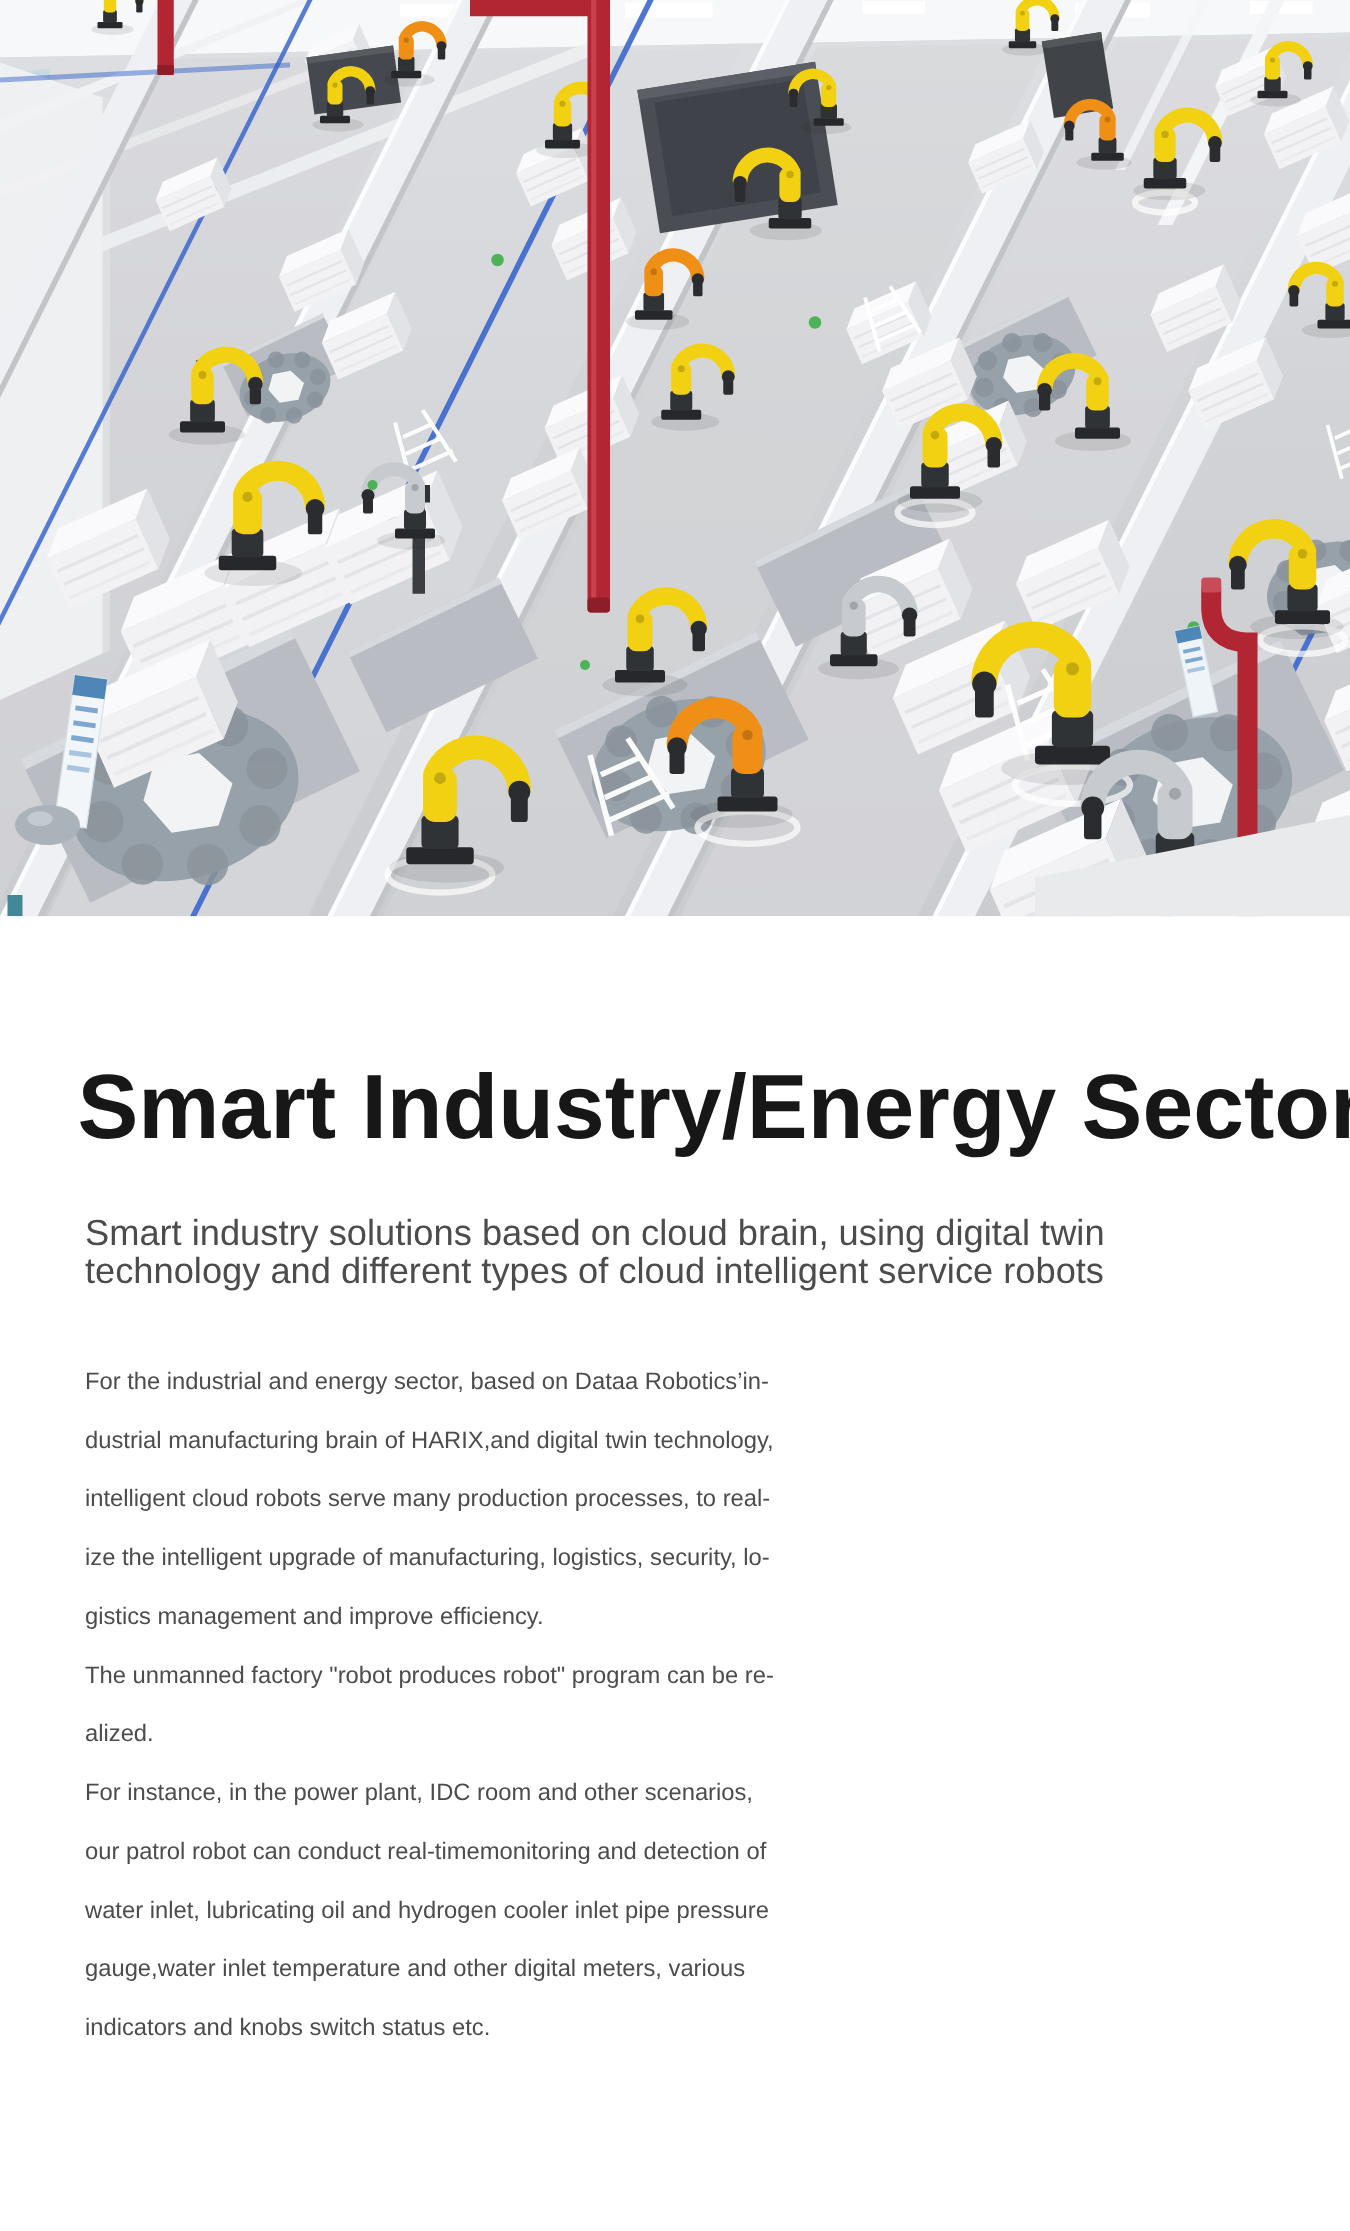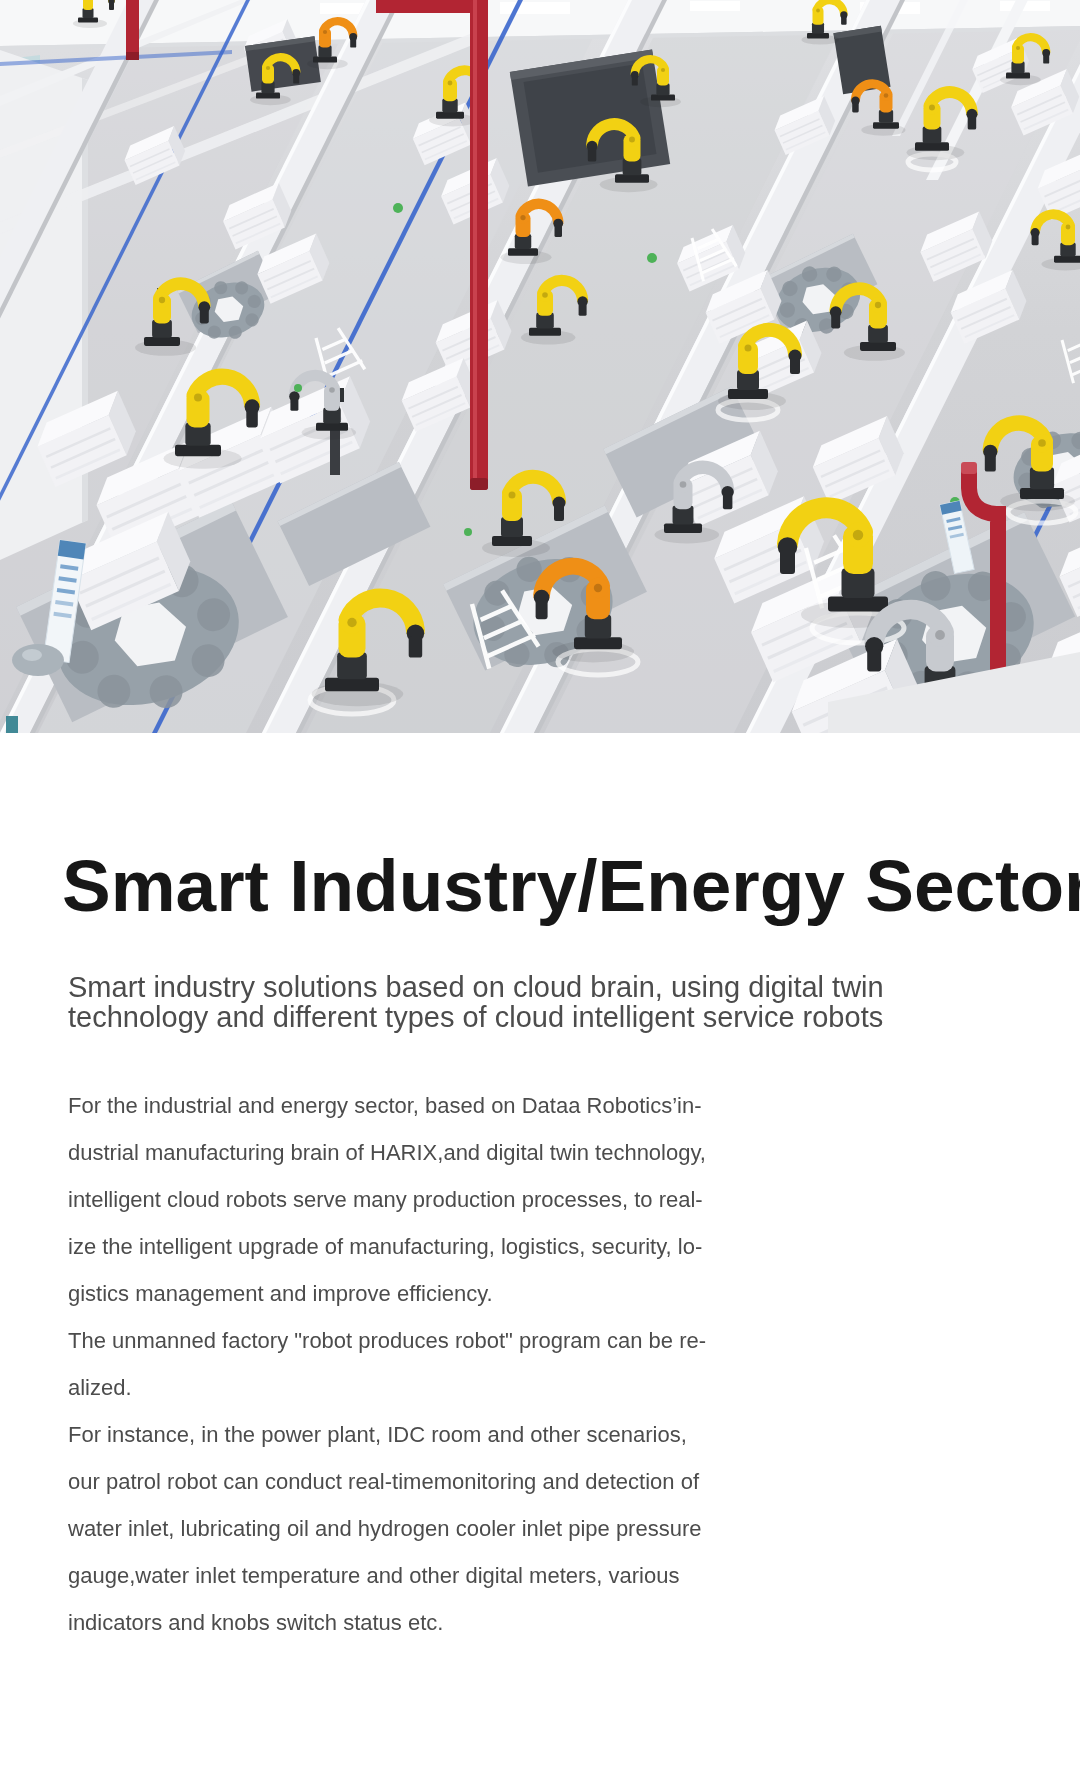--- a/index.html
+++ b/index.html
@@ -25,21 +25,21 @@
     font-size:73px;font-weight:700;line-height:1;color:var(--title-color);
     white-space:pre;letter-spacing:0;
   }
   .intro-paragraph{
     position:absolute;top:972px;left:68px;width:1012px;margin:0;
     font-size:29px;line-height:30px;color:var(--body-color);
     white-space:pre;
   }
   .body-paragraph{
     position:absolute;top:1082px;left:68px;width:1012px;margin:0;
-    font-size:22px;line-height:47px;color:var(--body-color);
+    font-size:19px;line-height:47px;color:var(--body-color);
     white-space:pre;
   }
   .bot-y{color:var(--robot-yellow);}
   .bot-o{color:var(--robot-orange);}
   .bot-s{color:var(--robot-silver);}
 </style>
 </head>
 <body>
 
 <div id="page">

